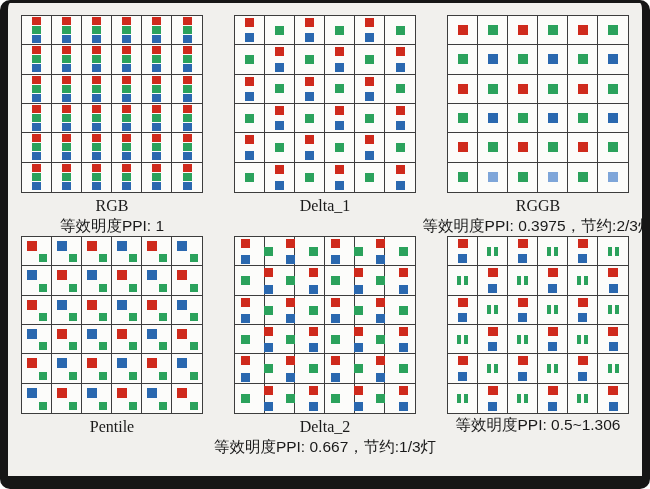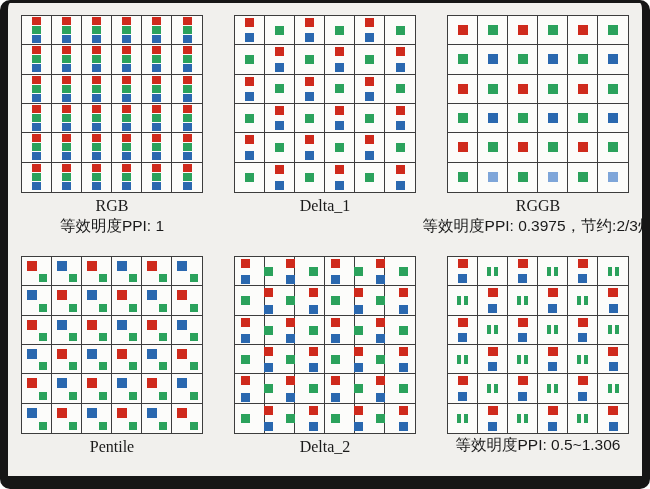--- a/index.html
+++ b/index.html
@@ -10,21 +10,21 @@
     width:650px; height:489px;
     border:solid #161616;
     border-width:3px 8px 13px 8px;
     border-radius:10px;
     background:#f1f0ed;
     padding:12px 13px 0 13px;
     display:flex; flex-direction:column;
     overflow:hidden;
   }
   .prow { display:flex; justify-content:space-between; }
-  .prow.first { margin-bottom:20px; }
+  .prow.first { margin-bottom:0; }
 
   .panel { width:182px; display:flex; flex-direction:column; align-items:center; }
 
   .pgrid {
     width:182px; height:178px;
     border:1px solid #3d3d3d;
     background:#fcfcfa;
     display:grid;
     grid-template-columns:repeat(6,1fr);
     grid-template-rows:repeat(6,1fr);
@@ -771,20 +771,21 @@
               <span class="sq" style="width: 9px; height: 9px; background: rgb(43, 162, 92); left: 96.2px; top: 10.1667px;"></span>
               <span class="sq" style="width: 9px; height: 9px; background: rgb(207, 42, 28); left: 118.75px; top: 2px;"></span>
               <span class="sq" style="width: 9px; height: 9px; background: rgb(42, 104, 175); left: 118.75px; top: 18.3333px;"></span>
               <span class="sq" style="width: 9px; height: 9px; background: rgb(43, 162, 92); left: 141.3px; top: 10.1667px;"></span>
               <span class="sq" style="width: 9px; height: 9px; background: rgb(207, 42, 28); left: 163.85px; top: 2px;"></span>
               <span class="sq" style="width: 9px; height: 9px; background: rgb(42, 104, 175); left: 163.85px; top: 18.3333px;"></span>
             </div>
           </div>
         </div>
         <div class="pname">Delta_2</div>
+        <div class="pcap">等效明度PPI: 0.667，节约:1/3灯</div>
       </div>
       <div class="panel">
         <div class="pgrid">
           <div class="cell split">
             <span class="sq" style="width: 10px; height: 9px; background: rgb(207, 42, 28);"></span>
             <span class="sq" style="width: 9px; height: 9px; background: rgb(42, 104, 175);"></span>
           </div>
           <div class="cell pair">
             <span class="sq" style="width: 4px; height: 9px; background: rgb(43, 162, 92);"></span>
             <span class="sq" style="width: 4px; height: 9px; background: rgb(43, 162, 92);"></span>

